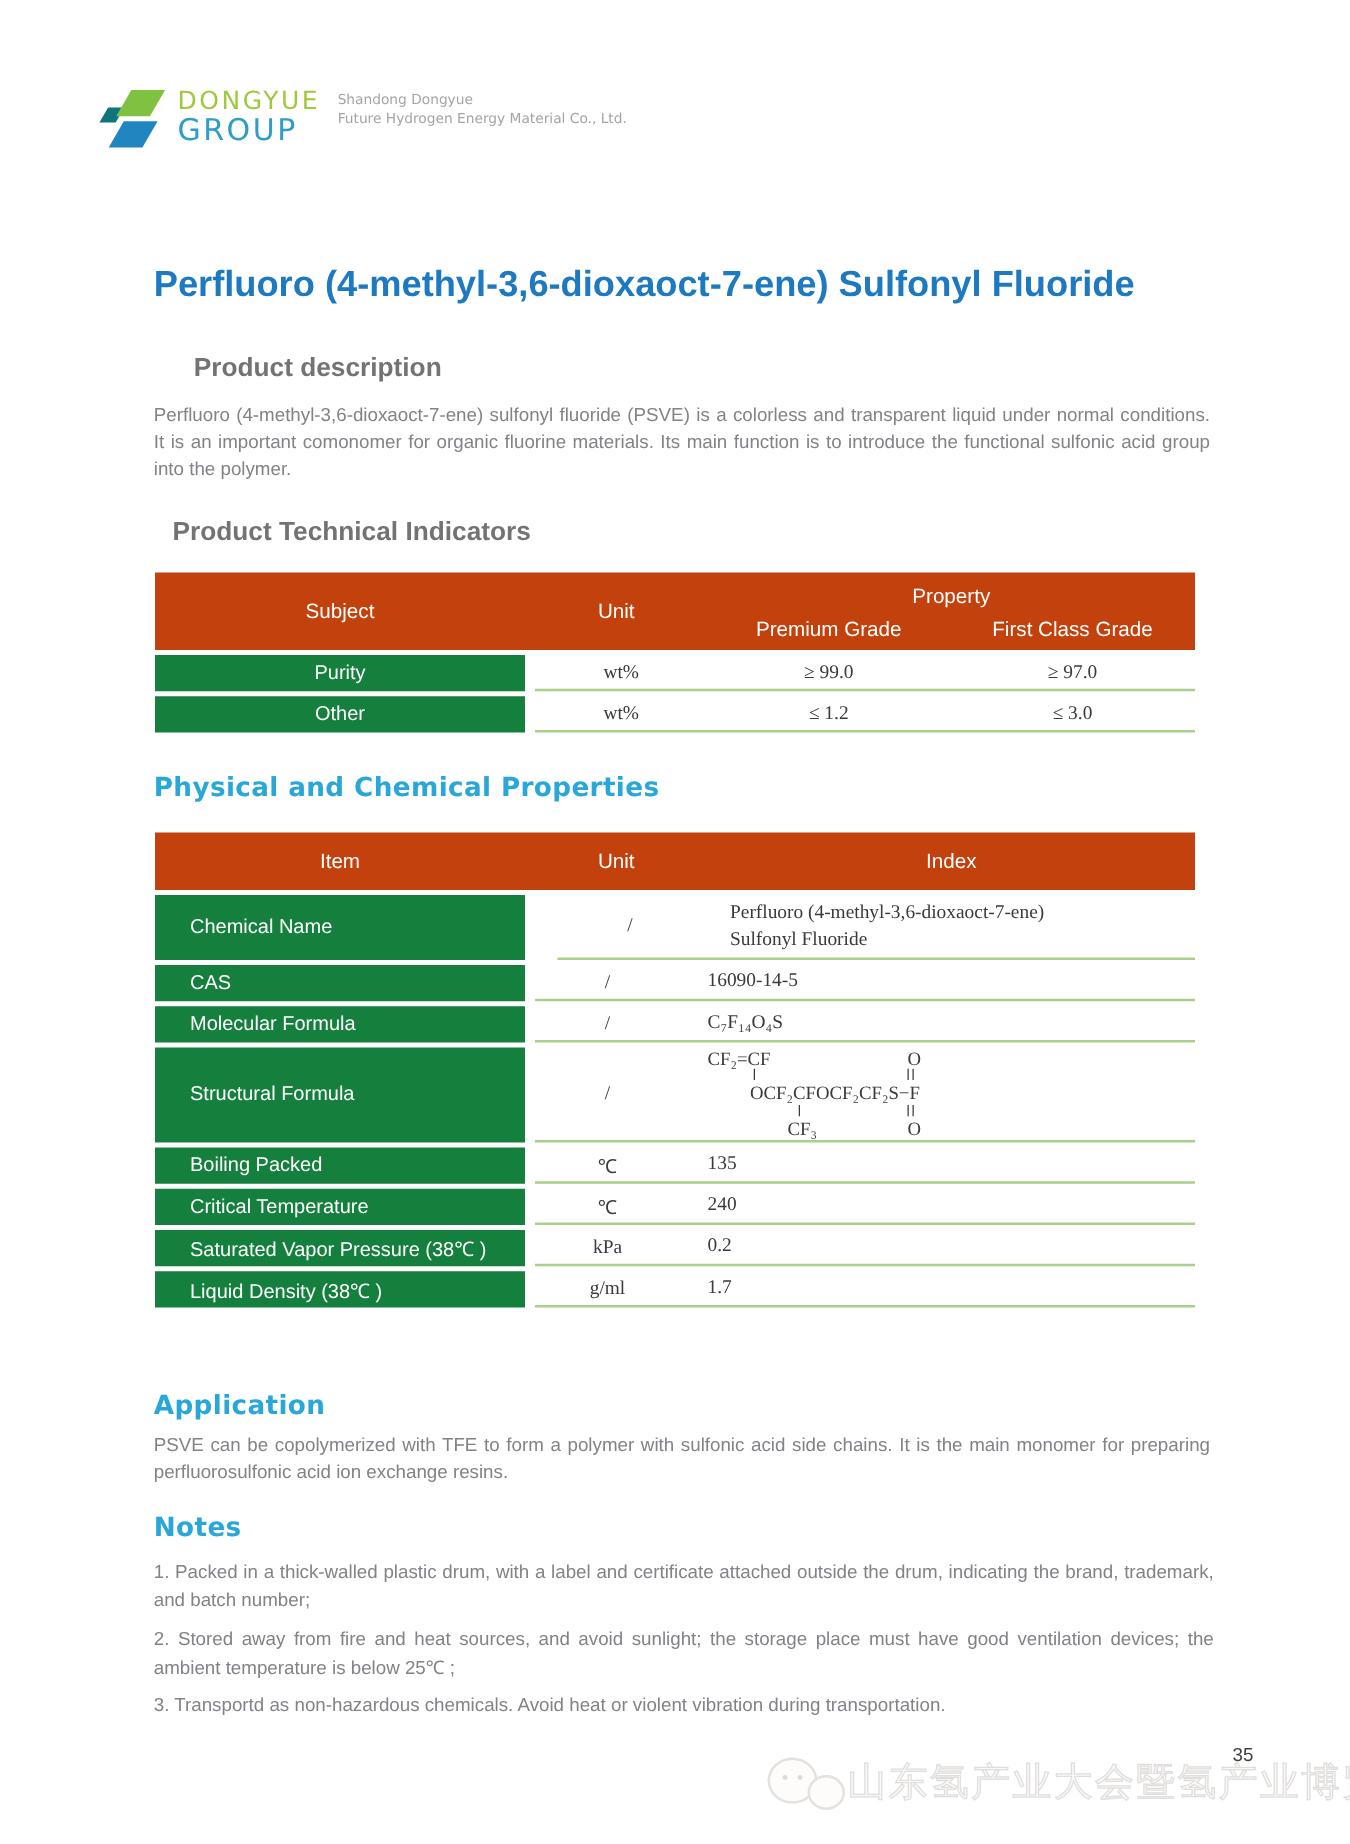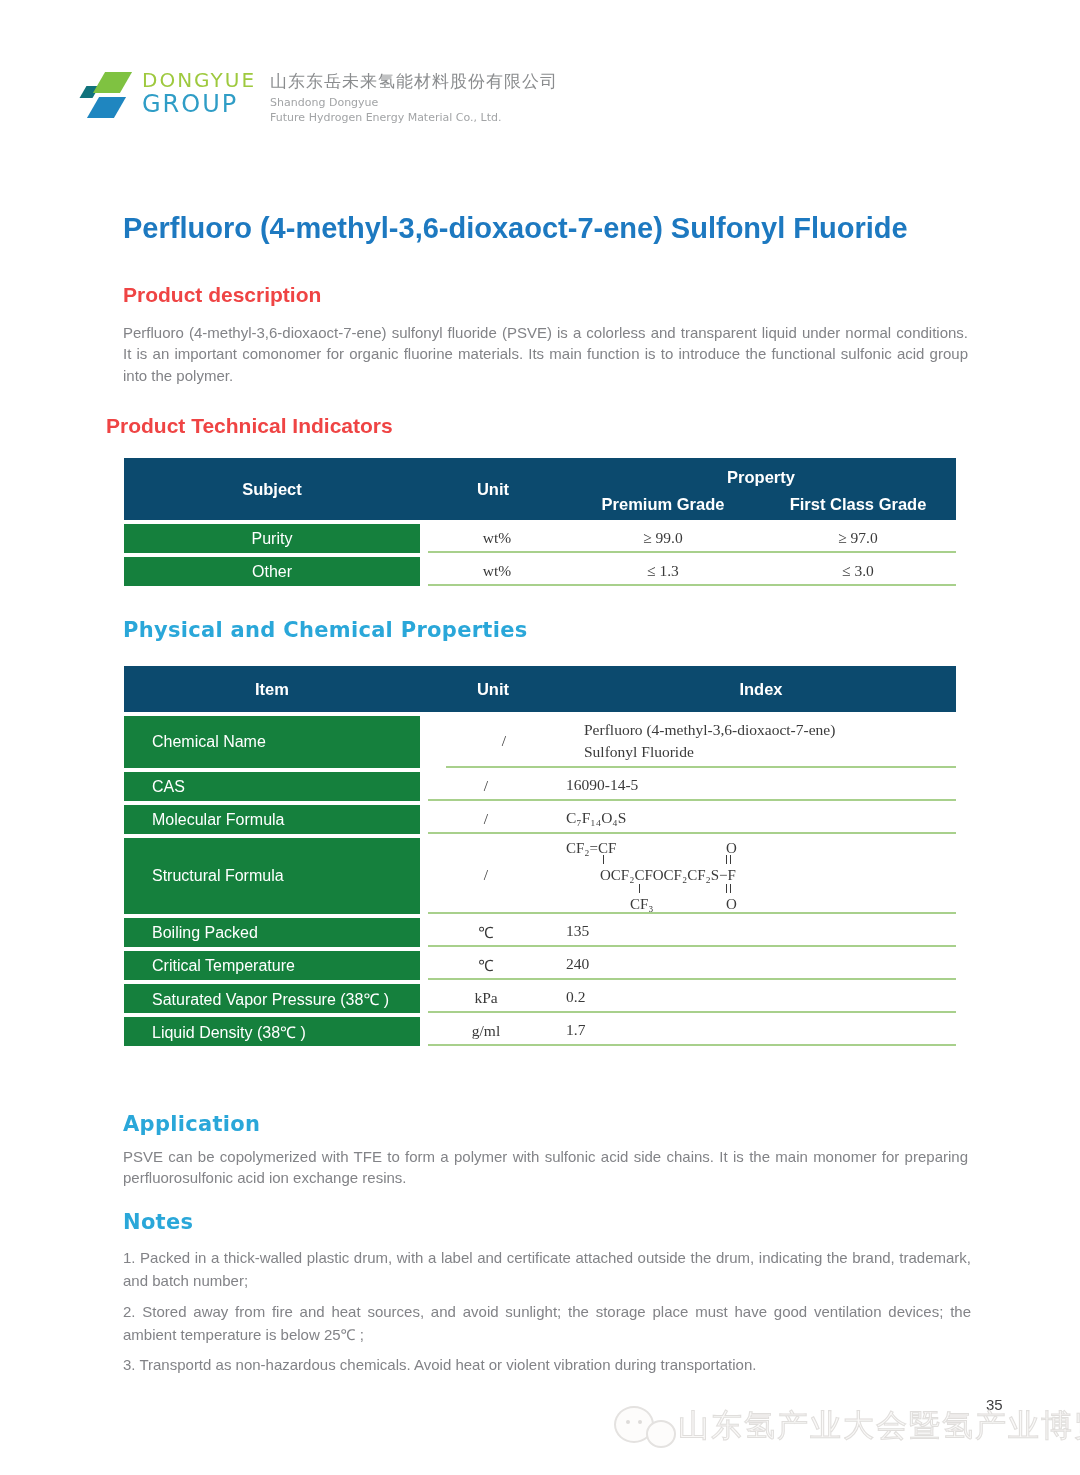--- a/index.html
+++ b/index.html
@@ -14,29 +14,29 @@
   .lm-dark{position:absolute;left:1px;top:16px;width:13px;height:12px;background:#11737c;transform:skewX(-30deg);}
   .logo-word{margin-left:4px;line-height:1;font-family:"DejaVu Sans", sans-serif;}
   .logo-word .w1{font-size:20px;letter-spacing:2px;color:#9ec93e;}
   .logo-word .w2{font-size:24px;letter-spacing:2px;color:#2f9dc6;margin-top:2px;}
   .logo-text{margin-left:14px;font-family:"DejaVu Sans", sans-serif;}
   .logo-cn{font-size:17px;color:#8a8c8e;letter-spacing:1px;}
   .logo-en{font-size:11px;color:#a2a4a6;line-height:1.35;margin-top:3px;}
 
   
   .title{position:absolute;left:123px;top:212px;font-size:29px;font-weight:bold;color:#1d79c0;}
-  .h-bold{position:absolute;font-size:21px;font-weight:bold;color:#ef4444;}
+  .h-bold{position:absolute;font-size:21px;font-weight:bold;color:#737373;margin-left:32px;}
   .h-round{position:absolute;font-family:"DejaVu Sans", sans-serif;font-size:21px;font-weight:600;
            color:#2aa7d9;letter-spacing:0.3px;}
   .body-text{position:absolute;left:123px;width:845px;font-size:15px;line-height:1.42;
              color:#828387;text-align:justify;}
 
   
   .tbl{position:absolute;left:124px;width:832px;}
-  .th-cyan{background:#0c4a6e;color:#ffffff;font-weight:bold;}
+  .th-cyan{background:#c2410c;color:#ffffff;}
   .grn{background:#15803d;color:#ffffff;}
   .sep{border-bottom:2px solid #a8d08c;}
   .serif{font-family:"Liberation Serif", serif;font-size:15.5px;color:#3a3a3a;}
 
   
   .t1-header{display:flex;height:62px;font-size:16.5px;}
   .t1-h-subject{width:296px;display:flex;align-items:center;justify-content:center;}
   .t1-h-unit{width:146px;display:flex;align-items:center;justify-content:center;}
   .t1-h-prop{flex:1;display:flex;flex-direction:column;}
   .t1-h-prop-title{height:29px;display:flex;align-items:flex-end;justify-content:center;padding-bottom:2px;}
@@ -95,21 +95,20 @@
     <div class="logo-mark">
       <div class="lm-dark"></div>
       <div class="lm-green"></div>
       <div class="lm-blue"></div>
     </div>
     <div class="logo-word">
       <div class="w1">DONGYUE</div>
       <div class="w2">GROUP</div>
     </div>
     <div class="logo-text">
-      <div class="logo-cn">山东东岳未来氢能材料股份有限公司</div>
       <div class="logo-en">
         <div>Shandong Dongyue</div>
         <div>Future Hydrogen Energy Material Co., Ltd.</div>
       </div>
     </div>
   </div>
 
   <div class="title">Perfluoro (4-methyl-3,6-dioxaoct-7-ene) Sulfonyl Fluoride</div>
 
   <div class="h-bold" style="left:123px;top:283px;">Product description</div>
@@ -134,21 +133,21 @@
       <div class="t1-right sep serif">
         <div class="t1-unit">wt%</div>
         <div class="t1-prem">≥ 99.0</div>
         <div class="t1-fc">≥ 97.0</div>
       </div>
     </div>
     <div class="t1-row">
       <div class="t1-label grn">Other</div>
       <div class="t1-right sep serif">
         <div class="t1-unit">wt%</div>
-        <div class="t1-prem">≤ 1.3</div>
+        <div class="t1-prem">≤ 1.2</div>
         <div class="t1-fc">≤ 3.0</div>
       </div>
     </div>
   </div>
 
   <div class="h-round" style="left:123px;top:618px;">Physical and Chemical Properties</div>
 
   <div class="tbl" style="top:666px;">
     <div class="t2-header th-cyan">
       <div class="t2-h-item">Item</div>

